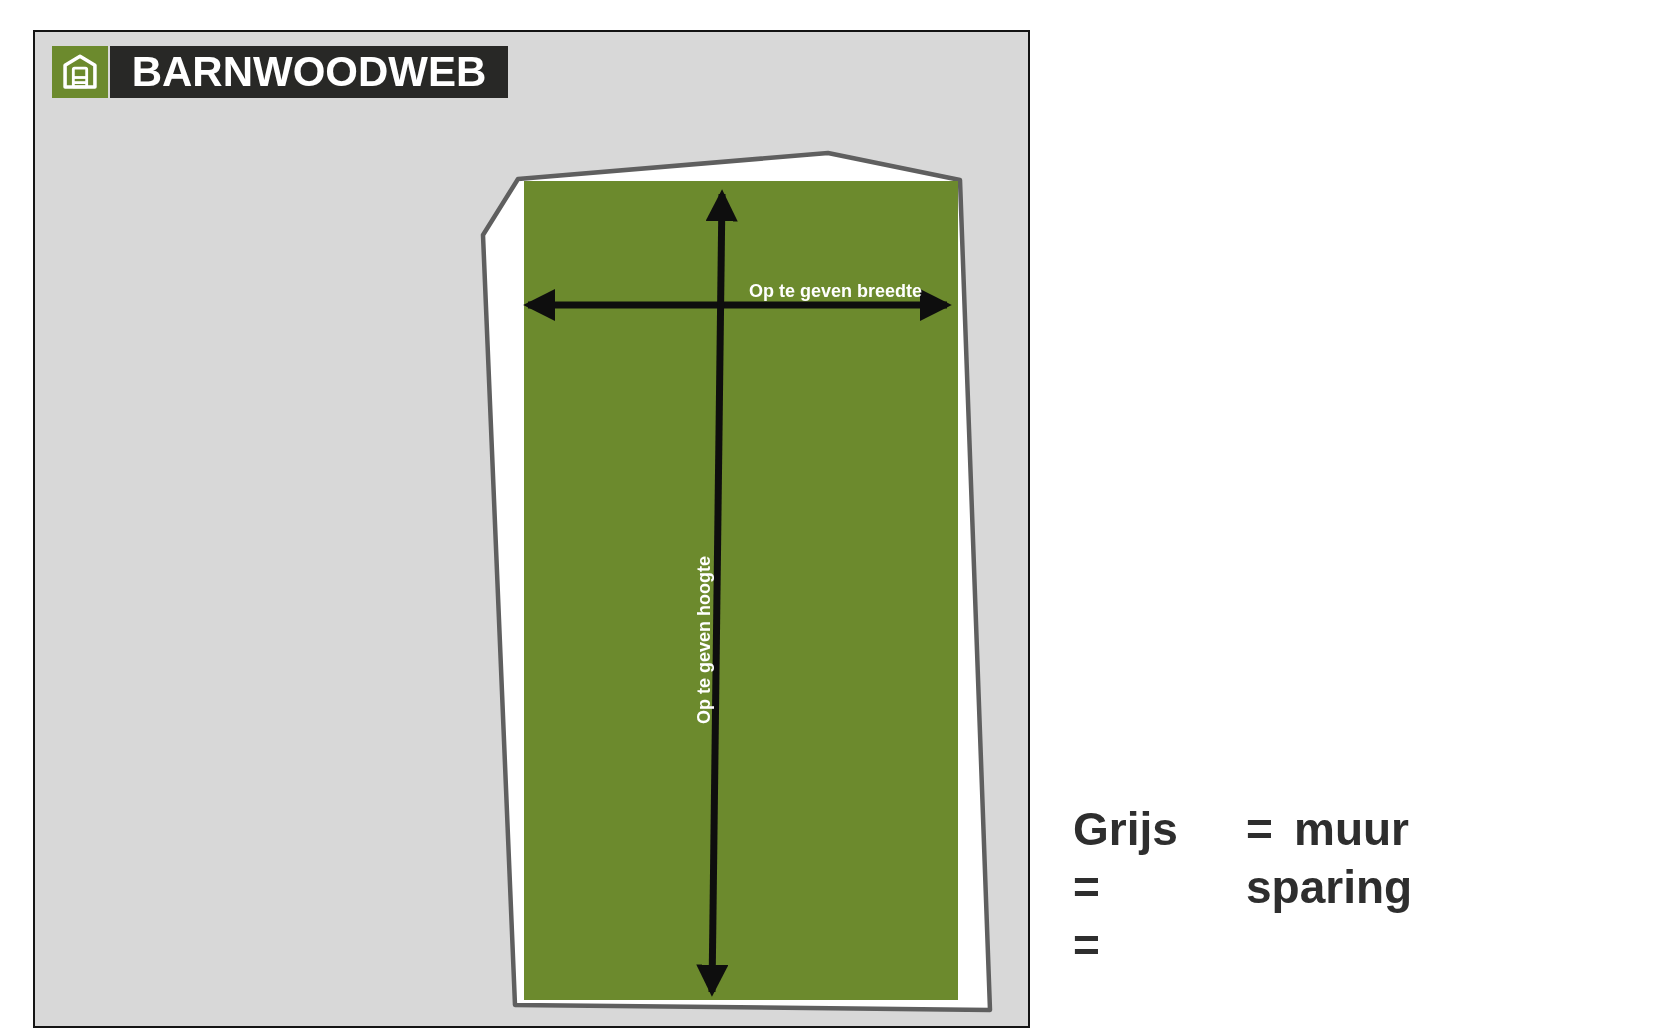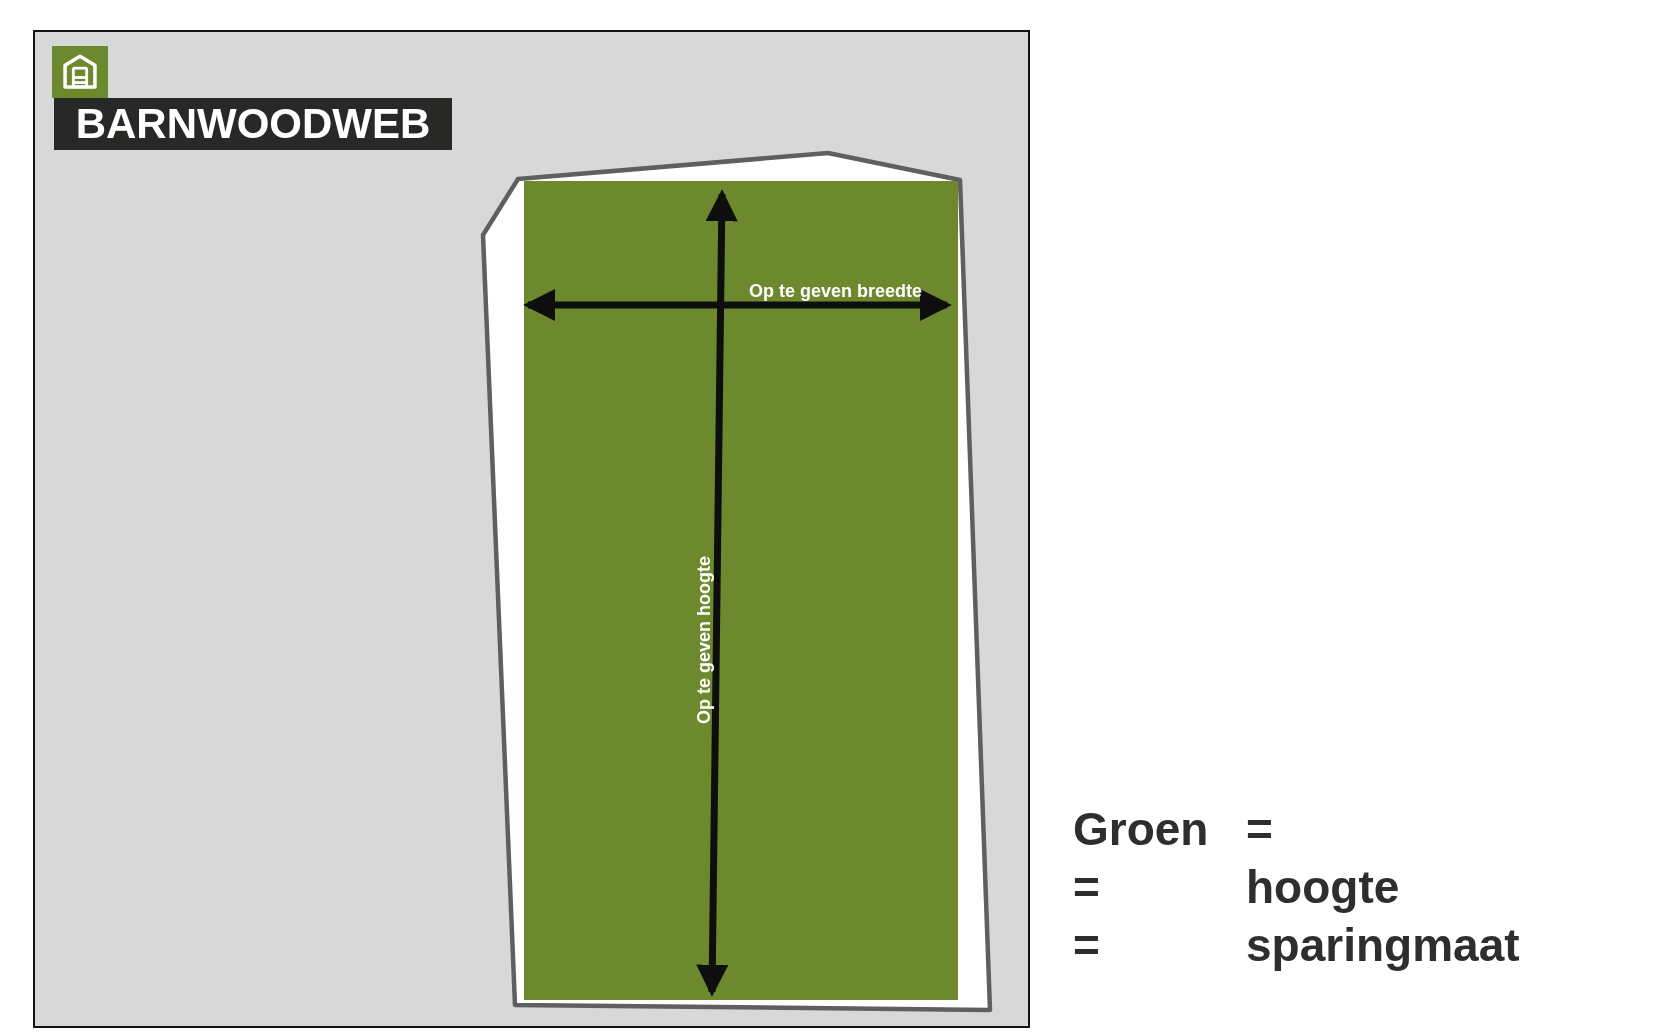--- a/index.html
+++ b/index.html
@@ -10,21 +10,21 @@
   *{margin:0;padding:0;box-sizing:border-box;}
   html,body{background:#fff;}
   body{font-family:"Liberation Sans",sans-serif;}
   .page{position:relative;width:1654px;height:1033px;background:#fff;overflow:hidden;}
 
   
   .wall{position:absolute;left:33px;top:30px;width:997px;height:998px;
         background:var(--wall-grey);border:2px solid var(--border-black);}
 
   
-  .logo{position:absolute;left:17px;top:14px;display:flex;align-items:flex-start;flex-direction:column;}
+  .logo{position:absolute;left:17px;top:14px;display:flex;align-items:flex-start;}
   .logo-icon{width:56px;height:52px;background:var(--green);display:flex;
              align-items:center;justify-content:center;}
   .logo-box{margin-left:2px;width:398px;height:52px;background:var(--logo-dark);
             color:#fff;display:flex;align-items:center;justify-content:center;
             font-weight:700;font-size:42px;letter-spacing:0px;white-space:nowrap;
             overflow:hidden;}
 
   .diagram-svg{position:absolute;left:0;top:0;width:993px;height:994px;}
   .diagram-svg text{font-family:"Liberation Sans",sans-serif;}
 
@@ -69,26 +69,26 @@
           <line x1="19.5" y1="39.5" x2="36.5" y2="39.5" stroke="#ffffff" stroke-width="3.6"></line>
         </svg>
       </div>
       <div class="logo-box">BARNWOODWEB</div>
     </div>
 
   </div>
 
   <div class="legend">
     <div class="legend-row">
-      <span>Groen</span>
+      <span>Grijs</span>
       <span class="legend-eq">=</span>
+      <span>muur</span>
     </div>
     <div class="legend-row">
       <span class="legend-eq">=</span>
-      <span>hoogte</span>
+      <span>sparing</span>
     </div>
     <div class="legend-row">
       <span class="legend-eq">=</span>
-      <span>sparingmaat</span>
     </div>
   </div>
 
 </div>
 
 </body></html>

